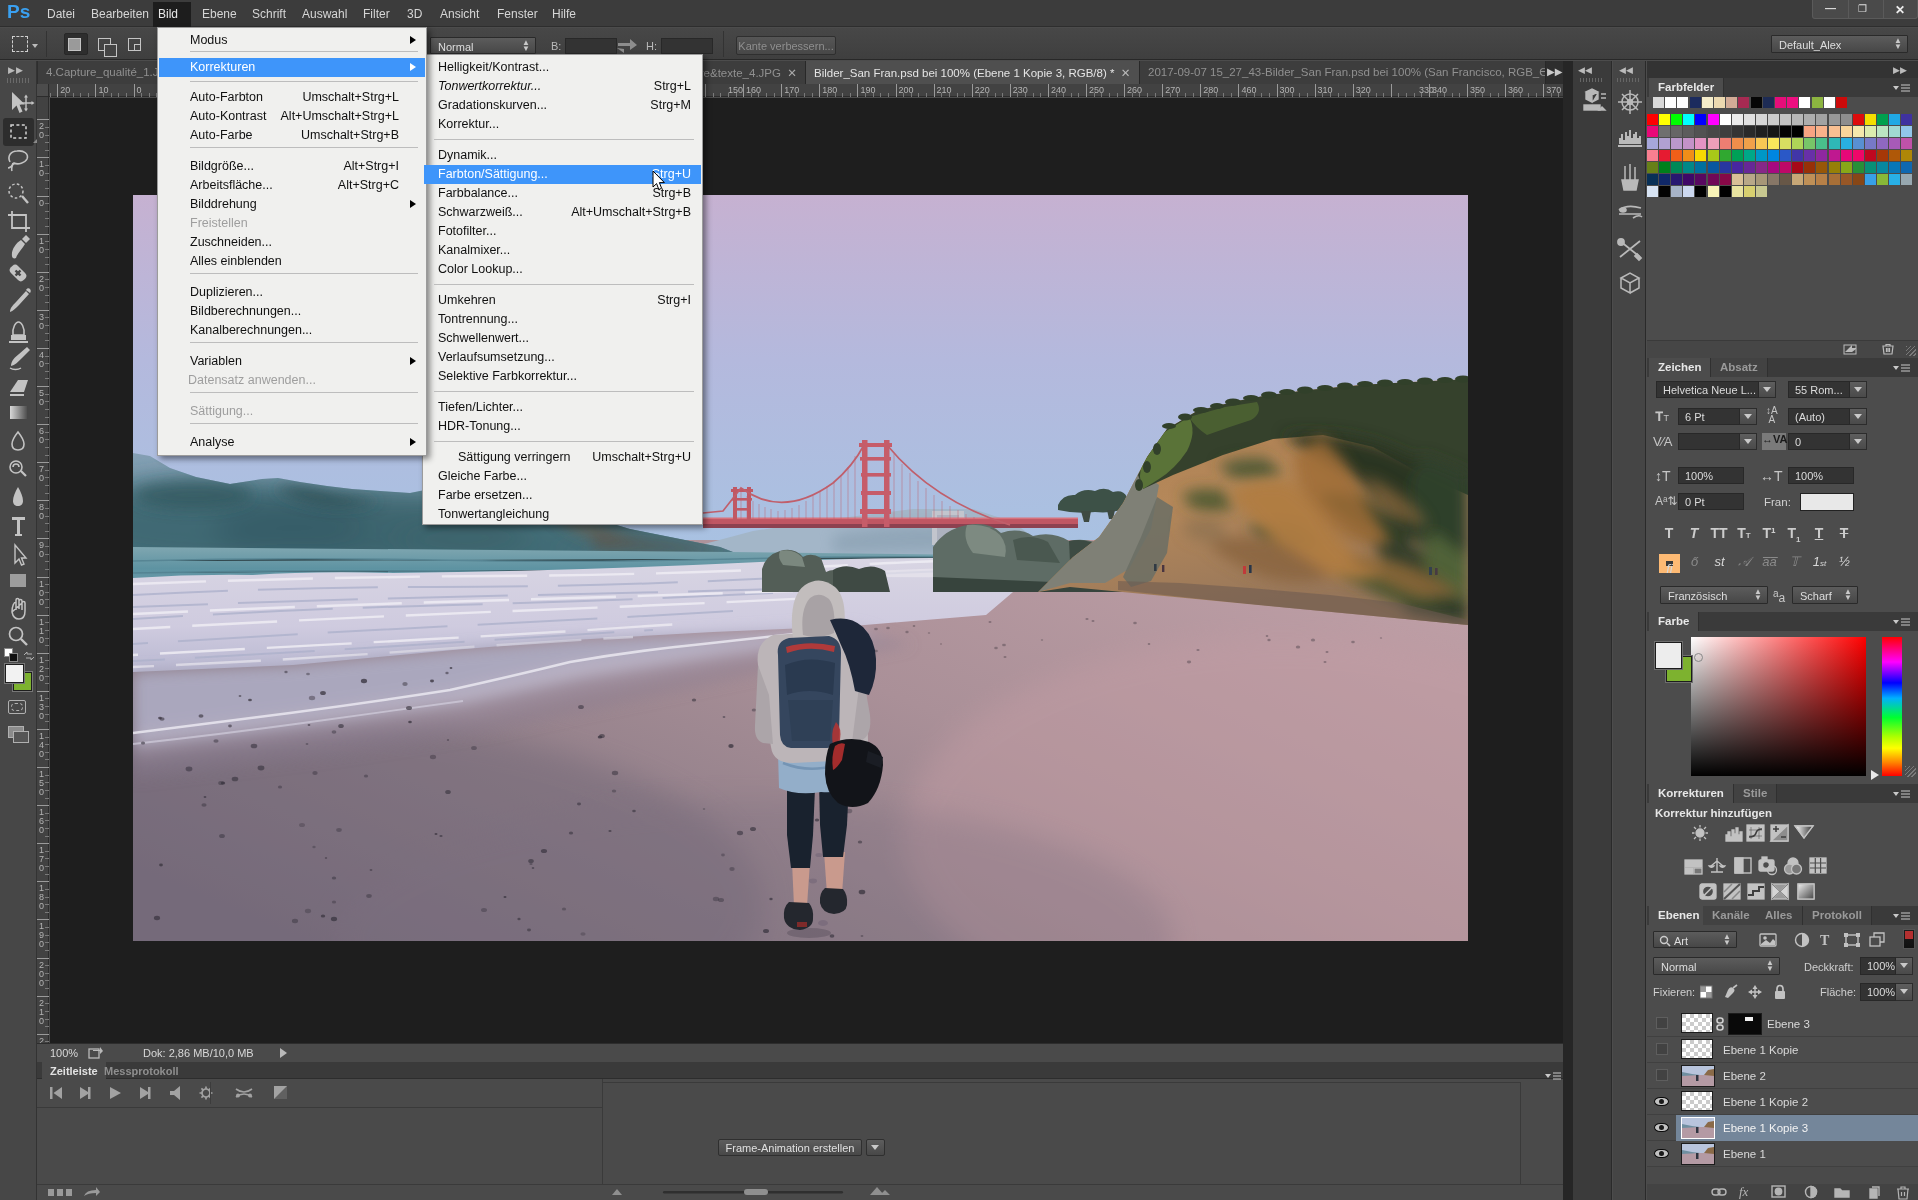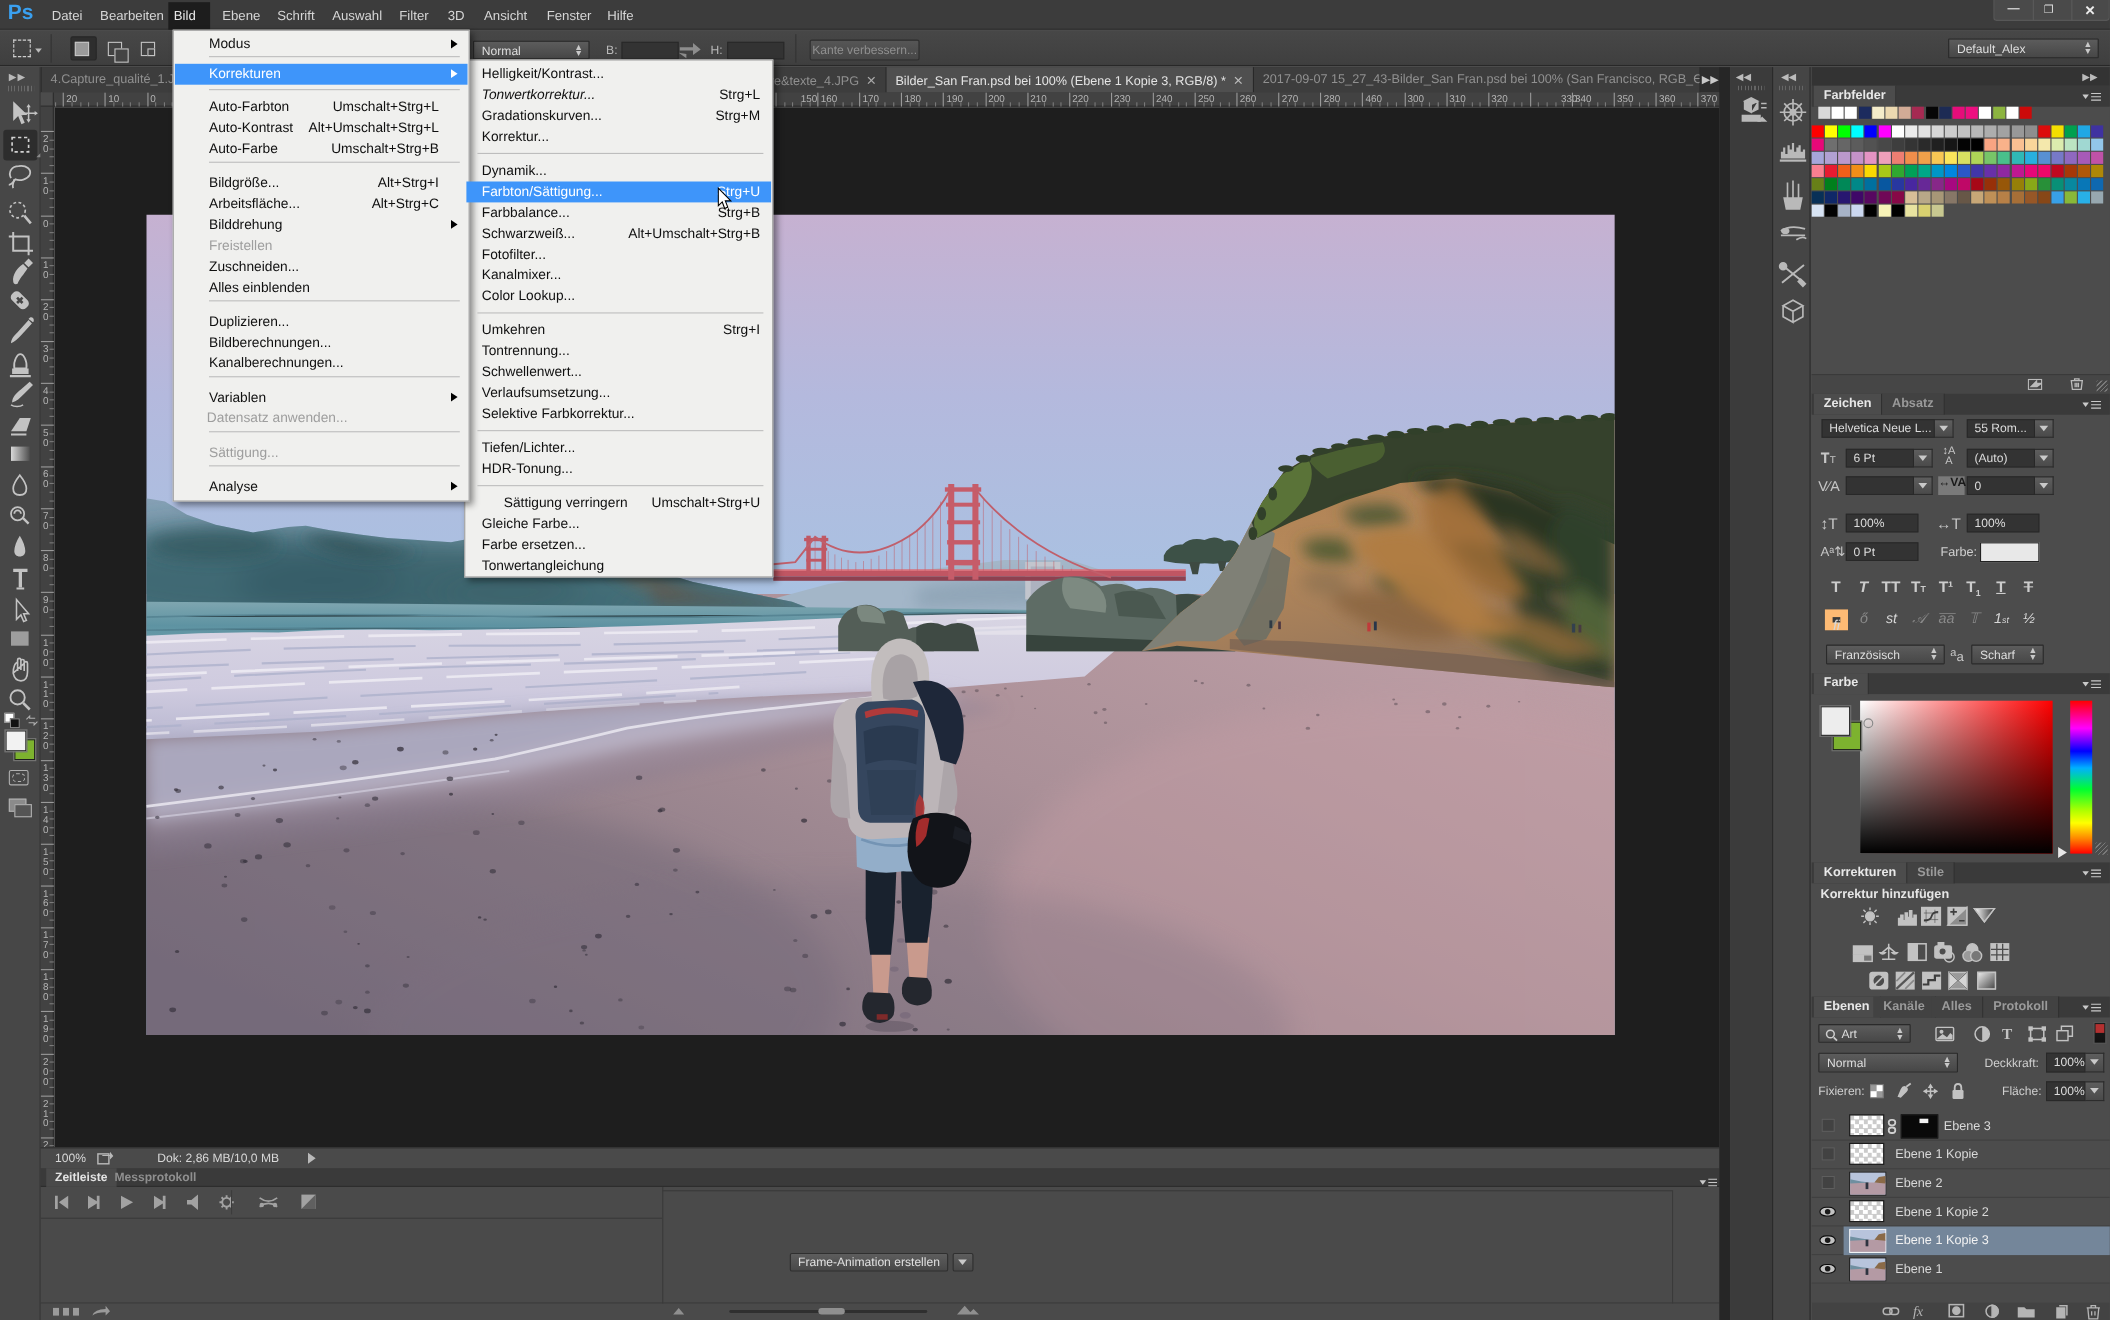--- a/index.html
+++ b/index.html
@@ -1315,21 +1315,21 @@
     <span style="position:absolute;left:6px;top:2px;">100%</span>
   </div>
 <div class="abs ticon" style="left:1760px;top:468px;font-size:14px;">↔T</div>
 <div class="field" style="left:1788px;top:467px;width:66px;height:17px;">
     <span style="position:absolute;left:6px;top:2px;">100%</span>
   </div>
 <div class="abs ticon" style="left:1655px;top:494px;font-size:12px;">Aᵃ⇅</div>
 <div class="field" style="left:1678px;top:493px;width:66px;height:17px;">
     <span style="position:absolute;left:6px;top:2px;">0 Pt</span>
   </div>
-<div class="abs" style="left:1764px;top:496px;color:#d0d0d0;font-size:11.5px;">Farbe:</div>
+<div class="abs" style="left:1764px;top:496px;color:#d0d0d0;font-size:11.5px;">Fran:</div>
 <div class="abs" style="left:1800px;top:493px;width:54px;height:18px;background:#e8e8e8;border:1px solid #222;"></div>
 <div class="abs" style="left:1659px;top:525px;width:20px;height:18px;color:#cccccc;font-size:14px;font-weight:bold;text-align:center;">T</div>
 <div class="abs" style="left:1684px;top:525px;width:20px;height:18px;color:#cccccc;font-size:14px;font-weight:bold;text-align:center;"><i>T</i></div>
 <div class="abs" style="left:1709px;top:525px;width:20px;height:18px;color:#cccccc;font-size:14px;font-weight:bold;text-align:center;">TT</div>
 <div class="abs" style="left:1734px;top:525px;width:20px;height:18px;color:#cccccc;font-size:14px;font-weight:bold;text-align:center;">T<span style="font-size:8px">T</span></div>
 <div class="abs" style="left:1759px;top:525px;width:20px;height:18px;color:#cccccc;font-size:14px;font-weight:bold;text-align:center;">T¹</div>
 <div class="abs" style="left:1784px;top:525px;width:20px;height:18px;color:#cccccc;font-size:14px;font-weight:bold;text-align:center;">T<span style="font-size:8px;vertical-align:sub">1</span></div>
 <div class="abs" style="left:1809px;top:525px;width:20px;height:18px;color:#cccccc;font-size:14px;font-weight:bold;text-align:center;"><u>T</u></div>
 <div class="abs" style="left:1834px;top:525px;width:20px;height:18px;color:#cccccc;font-size:14px;font-weight:bold;text-align:center;"><s>T</s></div>
 <div class="abs" style="left:1659px;top:554px;width:21px;height:19px;color:#d8d8d8;font-size:13px;font-style:italic;text-align:center;background:#3a3a3a;border:7px solid #fdba74;">fi</div>

